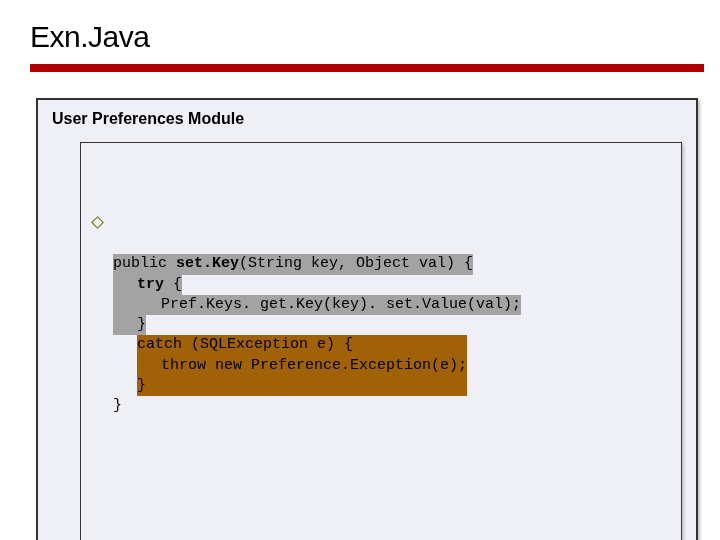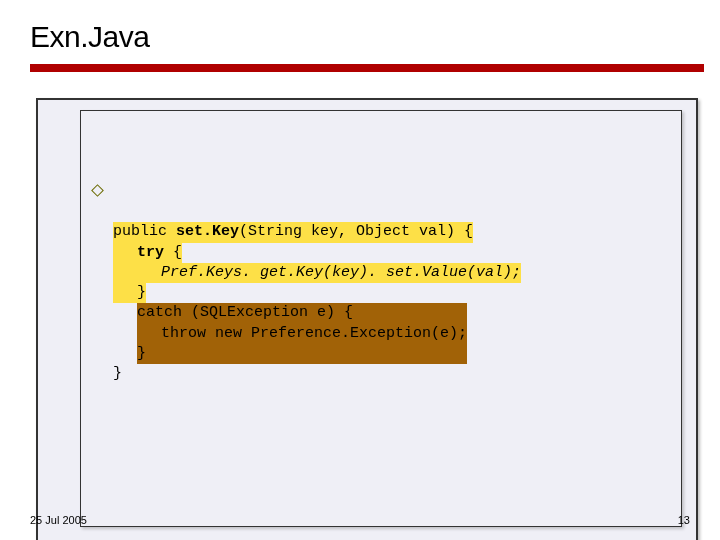--- a/index.html
+++ b/index.html
@@ -36,33 +36,33 @@
   }
   .method { position: relative; padding-left: 22px; margin-bottom: 20px; }
   .method:last-child { margin-bottom: 6px; }
   .bullet {
     position: absolute; left: 2px; top: 4px;
     width: 9px; height: 9px; border: 1px solid #6a6a00;
     transform: rotate(45deg);
     background: transparent;
   }
   .hl {
-    background: #fde047;
+    background: #a3a3a3;
     display: inline-block;
     line-height: 1.35;
   }
   .hl-block {
     background: #a16207;
     padding: 0;
     margin-left: 24px;
     width: fit-content;
   }
   .kw { font-weight: 700; }
   .ind1 { padding-left: 24px; display: inline-block; }
-  .ind2 { padding-left: 48px; display: inline-block; font-style: italic; }
+  .ind2 { padding-left: 48px; display: inline-block; }
   .footer {
     position: absolute;
     bottom: 14px;
     left: 30px;
     right: 30px;
     font-size: 11px;
     color: #000;
     display: flex;
     justify-content: space-between;
   }
@@ -70,20 +70,21 @@
 </style>
 </head>
 <body>
 
 <div class="slide">
 
   <div class="title">Exn.Java</div>
   <div class="redbar"></div>
 
   <div class="module-box">
+    <div class="module-title">User Preferences Module</div>
 
     <div class="class-box">
       <div class="class-body pre">
 
         <div class="method">
           <span class="bullet"></span>
 <span class="hl"><span>public</span><span class="kw"> set.Key</span><span>(String key, Object val) {</span></span>
 <span class="ind1 hl"><span class="kw">try</span><span> {</span></span>
 <span class="ind2 hl">Pref.Keys. get.Key(key). set.Value(val);</span>
 <span class="ind1 hl">}</span>
@@ -91,18 +92,14 @@
 <span class="ind1">throw new Preference.Exception(e);</span>
 <span>}</span></div><span>}</span>
         </div>
 
         
 
       </div>
     </div>
   </div>
 
-  <div class="footer">
-    <span>25 Jul 2005</span>
-    <span>13</span>
-  </div>
 
 </div>
 
 </body></html>

